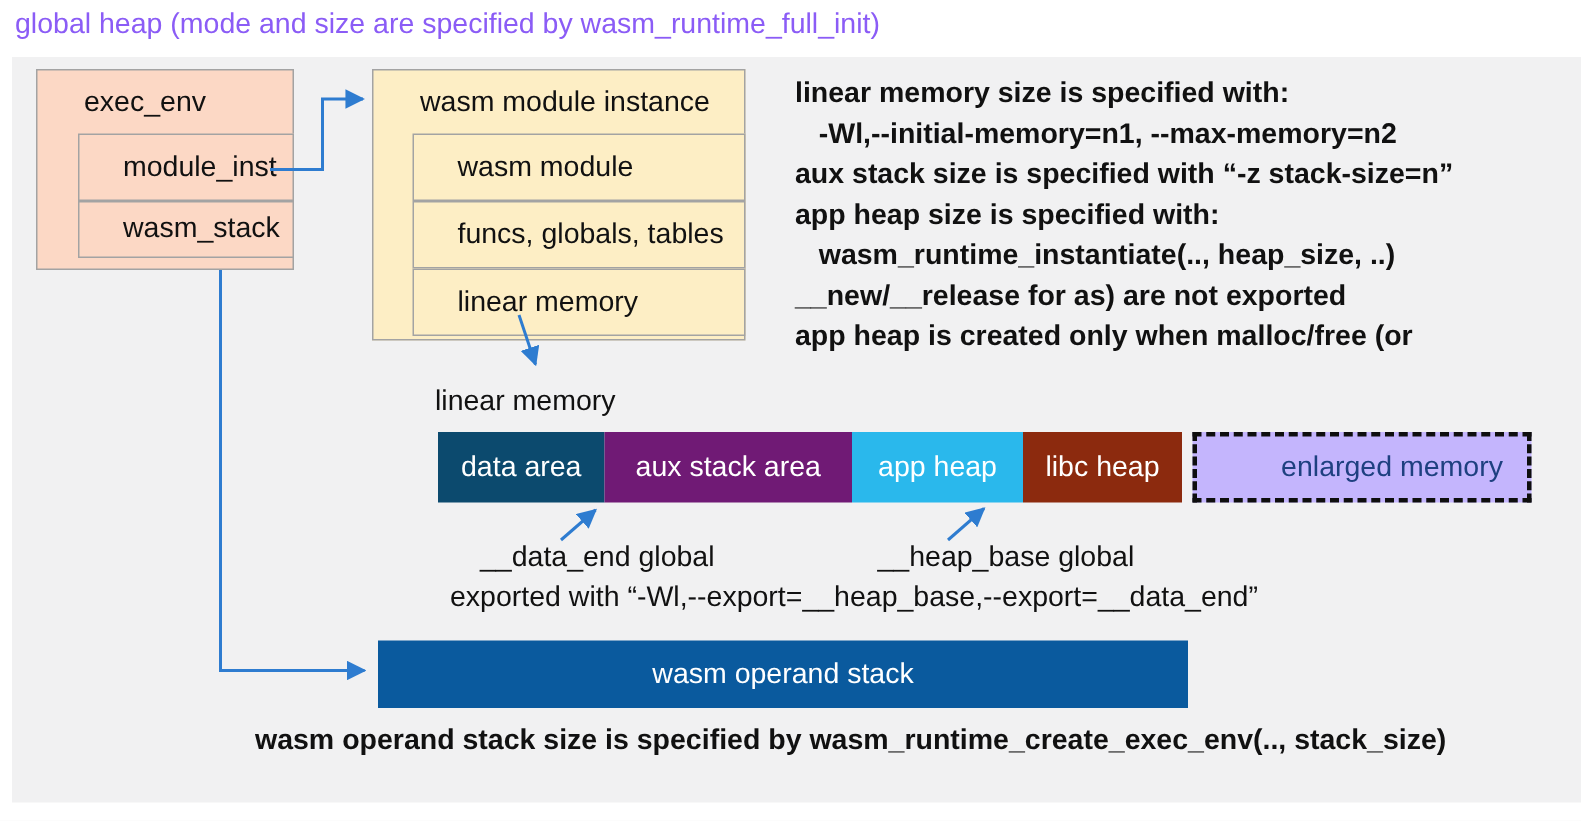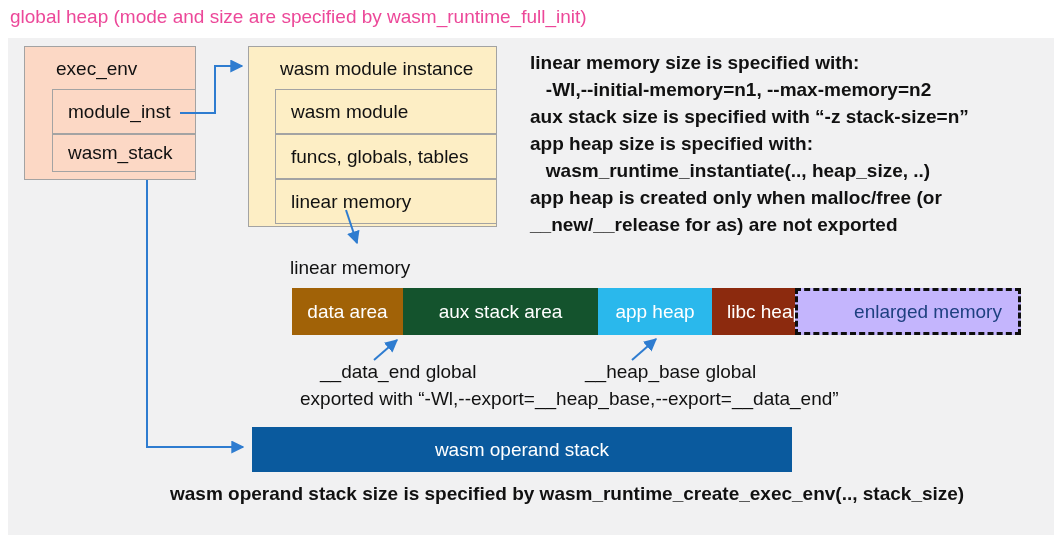--- a/index.html
+++ b/index.html
@@ -8,42 +8,42 @@
     width: 1054px; height: 547px;
     font-family: "Liberation Sans", sans-serif;
     color: #111111;
     position: relative;
     overflow: hidden;
   }
   .stage { position: absolute; left: 0; top: 0; width: 1054px; height: 547px; }
 
   .title {
     position: absolute; left: 10px; top: 6px;
-    font-size: 19px; color: #ec4899;
+    font-size: 19px; color: #8b5cf6;
   }
 
   .panel {
     position: absolute; left: 8px; top: 38px;
     width: 1046px; height: 497px;
     background: #f1f1f2;
   }
 
   
   .struct-box { position: absolute; border: 1px solid #a3a3a3; }
   .pink  { background: #fcd8c5; }
   .cream { background: #fdeec5; }
   .struct-header {
     position: absolute; left: 0; top: 0; right: 0; height: 43px;
     display: flex; align-items: center;
     font-size: 19px; padding-left: 31px;
   }
   .struct-field {
     position: absolute; border: 1px solid #a3a3a3;
     display: flex; align-items: center;
-    font-size: 19px; padding-left: 15px;
+    font-size: 19px; padding-left: 29px;
   }
 
   
   .notes-right {
     position: absolute; left: 530px; top: 49px; width: 520px;
     font-size: 19px; line-height: 27px;
   }
   .note-line { white-space: pre; font-weight: bold; }
 
   
@@ -102,28 +102,28 @@
   <div class="struct-field cream" style="left:275px; top:89px; width:222px; height:45px;">wasm module</div>
   <div class="struct-field cream" style="left:275px; top:134px; width:222px; height:45px;">funcs, globals, tables</div>
   <div class="struct-field cream" style="left:275px; top:179px; width:222px; height:45px;">linear memory</div>
 
   <div class="notes-right">
       <div class="note-line">linear memory size is specified with:</div>
       <div class="note-line">   -Wl,--initial-memory=n1, --max-memory=n2</div>
       <div class="note-line">aux stack size is specified with “-z stack-size=n”</div>
       <div class="note-line">app heap size is specified with:</div>
       <div class="note-line">   wasm_runtime_instantiate(.., heap_size, ..)</div>
+      <div class="note-line">__new/__release for as) are not exported</div>
       <div class="note-line">app heap is created only when malloc/free (or</div>
-      <div class="note-line">__new/__release for as) are not exported</div>
     </div>
 
   <div class="lm-label">linear memory</div>
   <div class="mem-bar">
-      <div class="mem-seg" style="width: 111px; background: #a16207;">data area</div>
-      <div class="mem-seg" style="width: 195px; background: #14532d;">aux stack area</div>
+      <div class="mem-seg" style="width: 111px; background: #0c4a6e;">data area</div>
+      <div class="mem-seg" style="width: 165px; background: #701a75;">aux stack area</div>
       <div class="mem-seg" style="width: 114px; background: rgb(42, 184, 236);">app heap</div>
       <div class="mem-seg" style="width: 106px; background: rgb(140, 42, 14);">libc heap</div>
     </div>
   <div class="enlarged">
     <span style="color: rgb(30, 64, 128);">enlarged memory</span>
   </div>
 
   <div class="ann ann-data-end">__data_end global</div>
   <div class="ann ann-heap-base">__heap_base global</div>
   <div class="ann ann-exported">exported with “-Wl,--export=__heap_base,--export=__data_end”</div>

